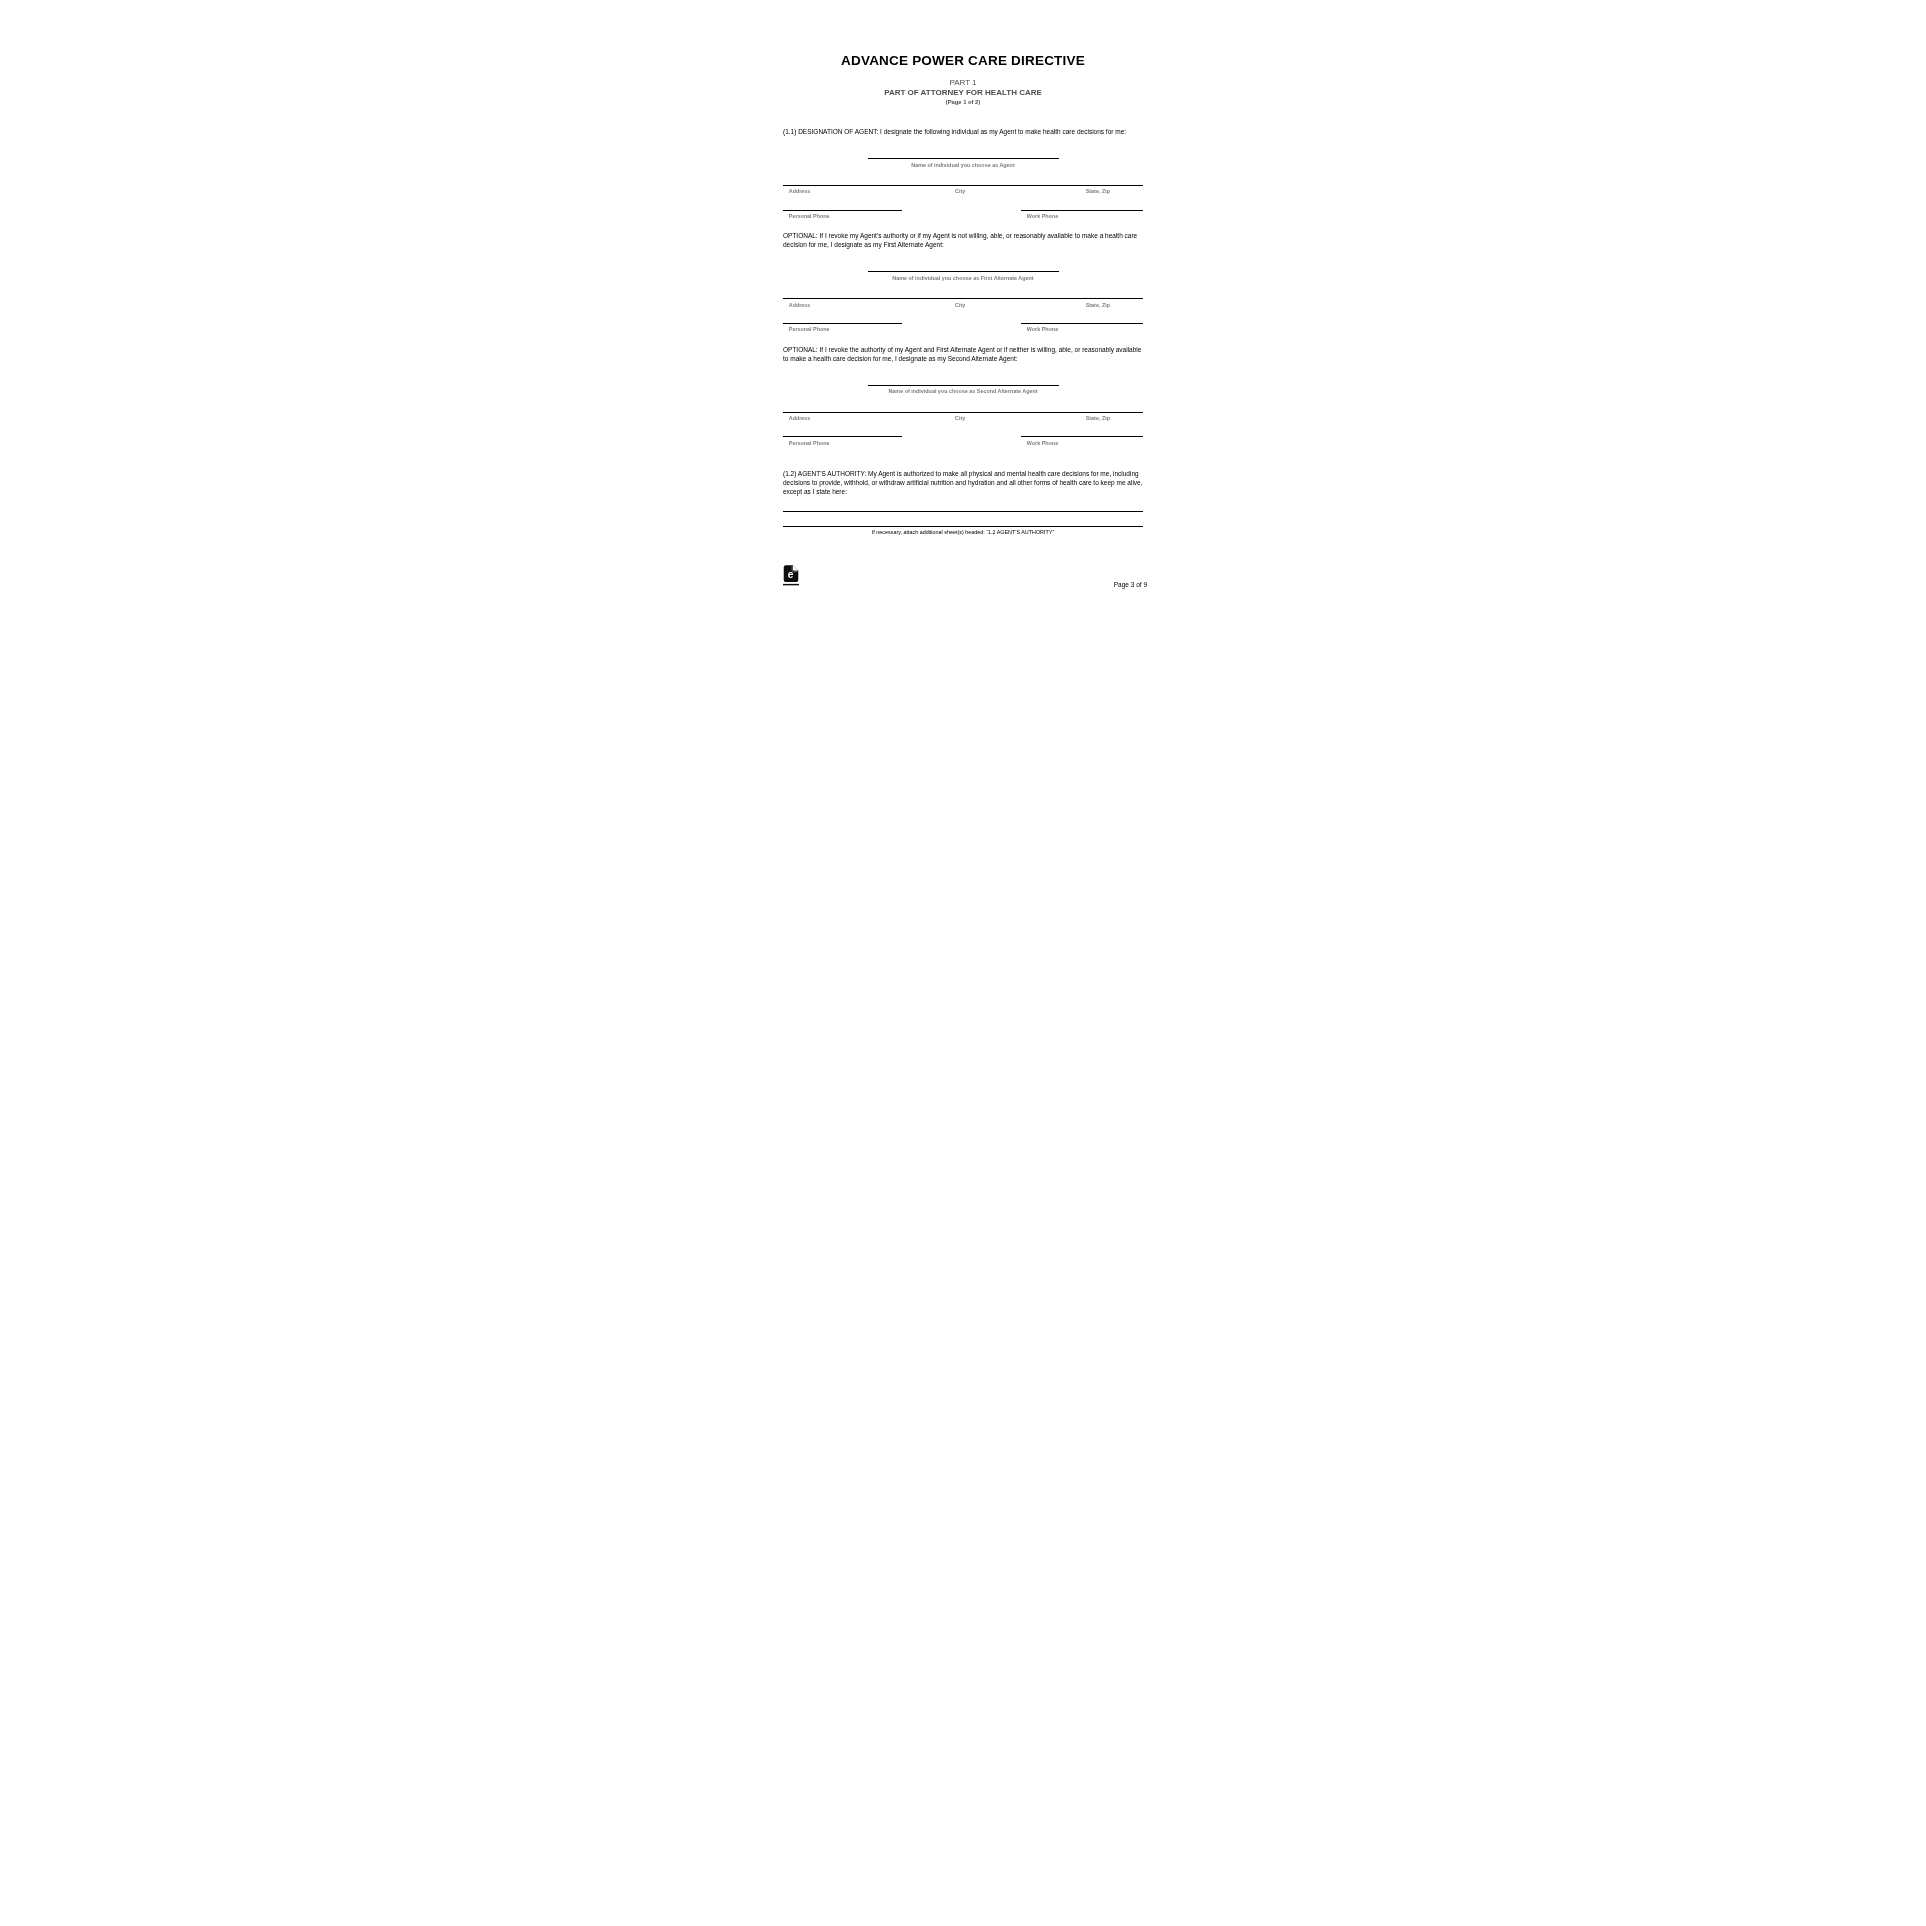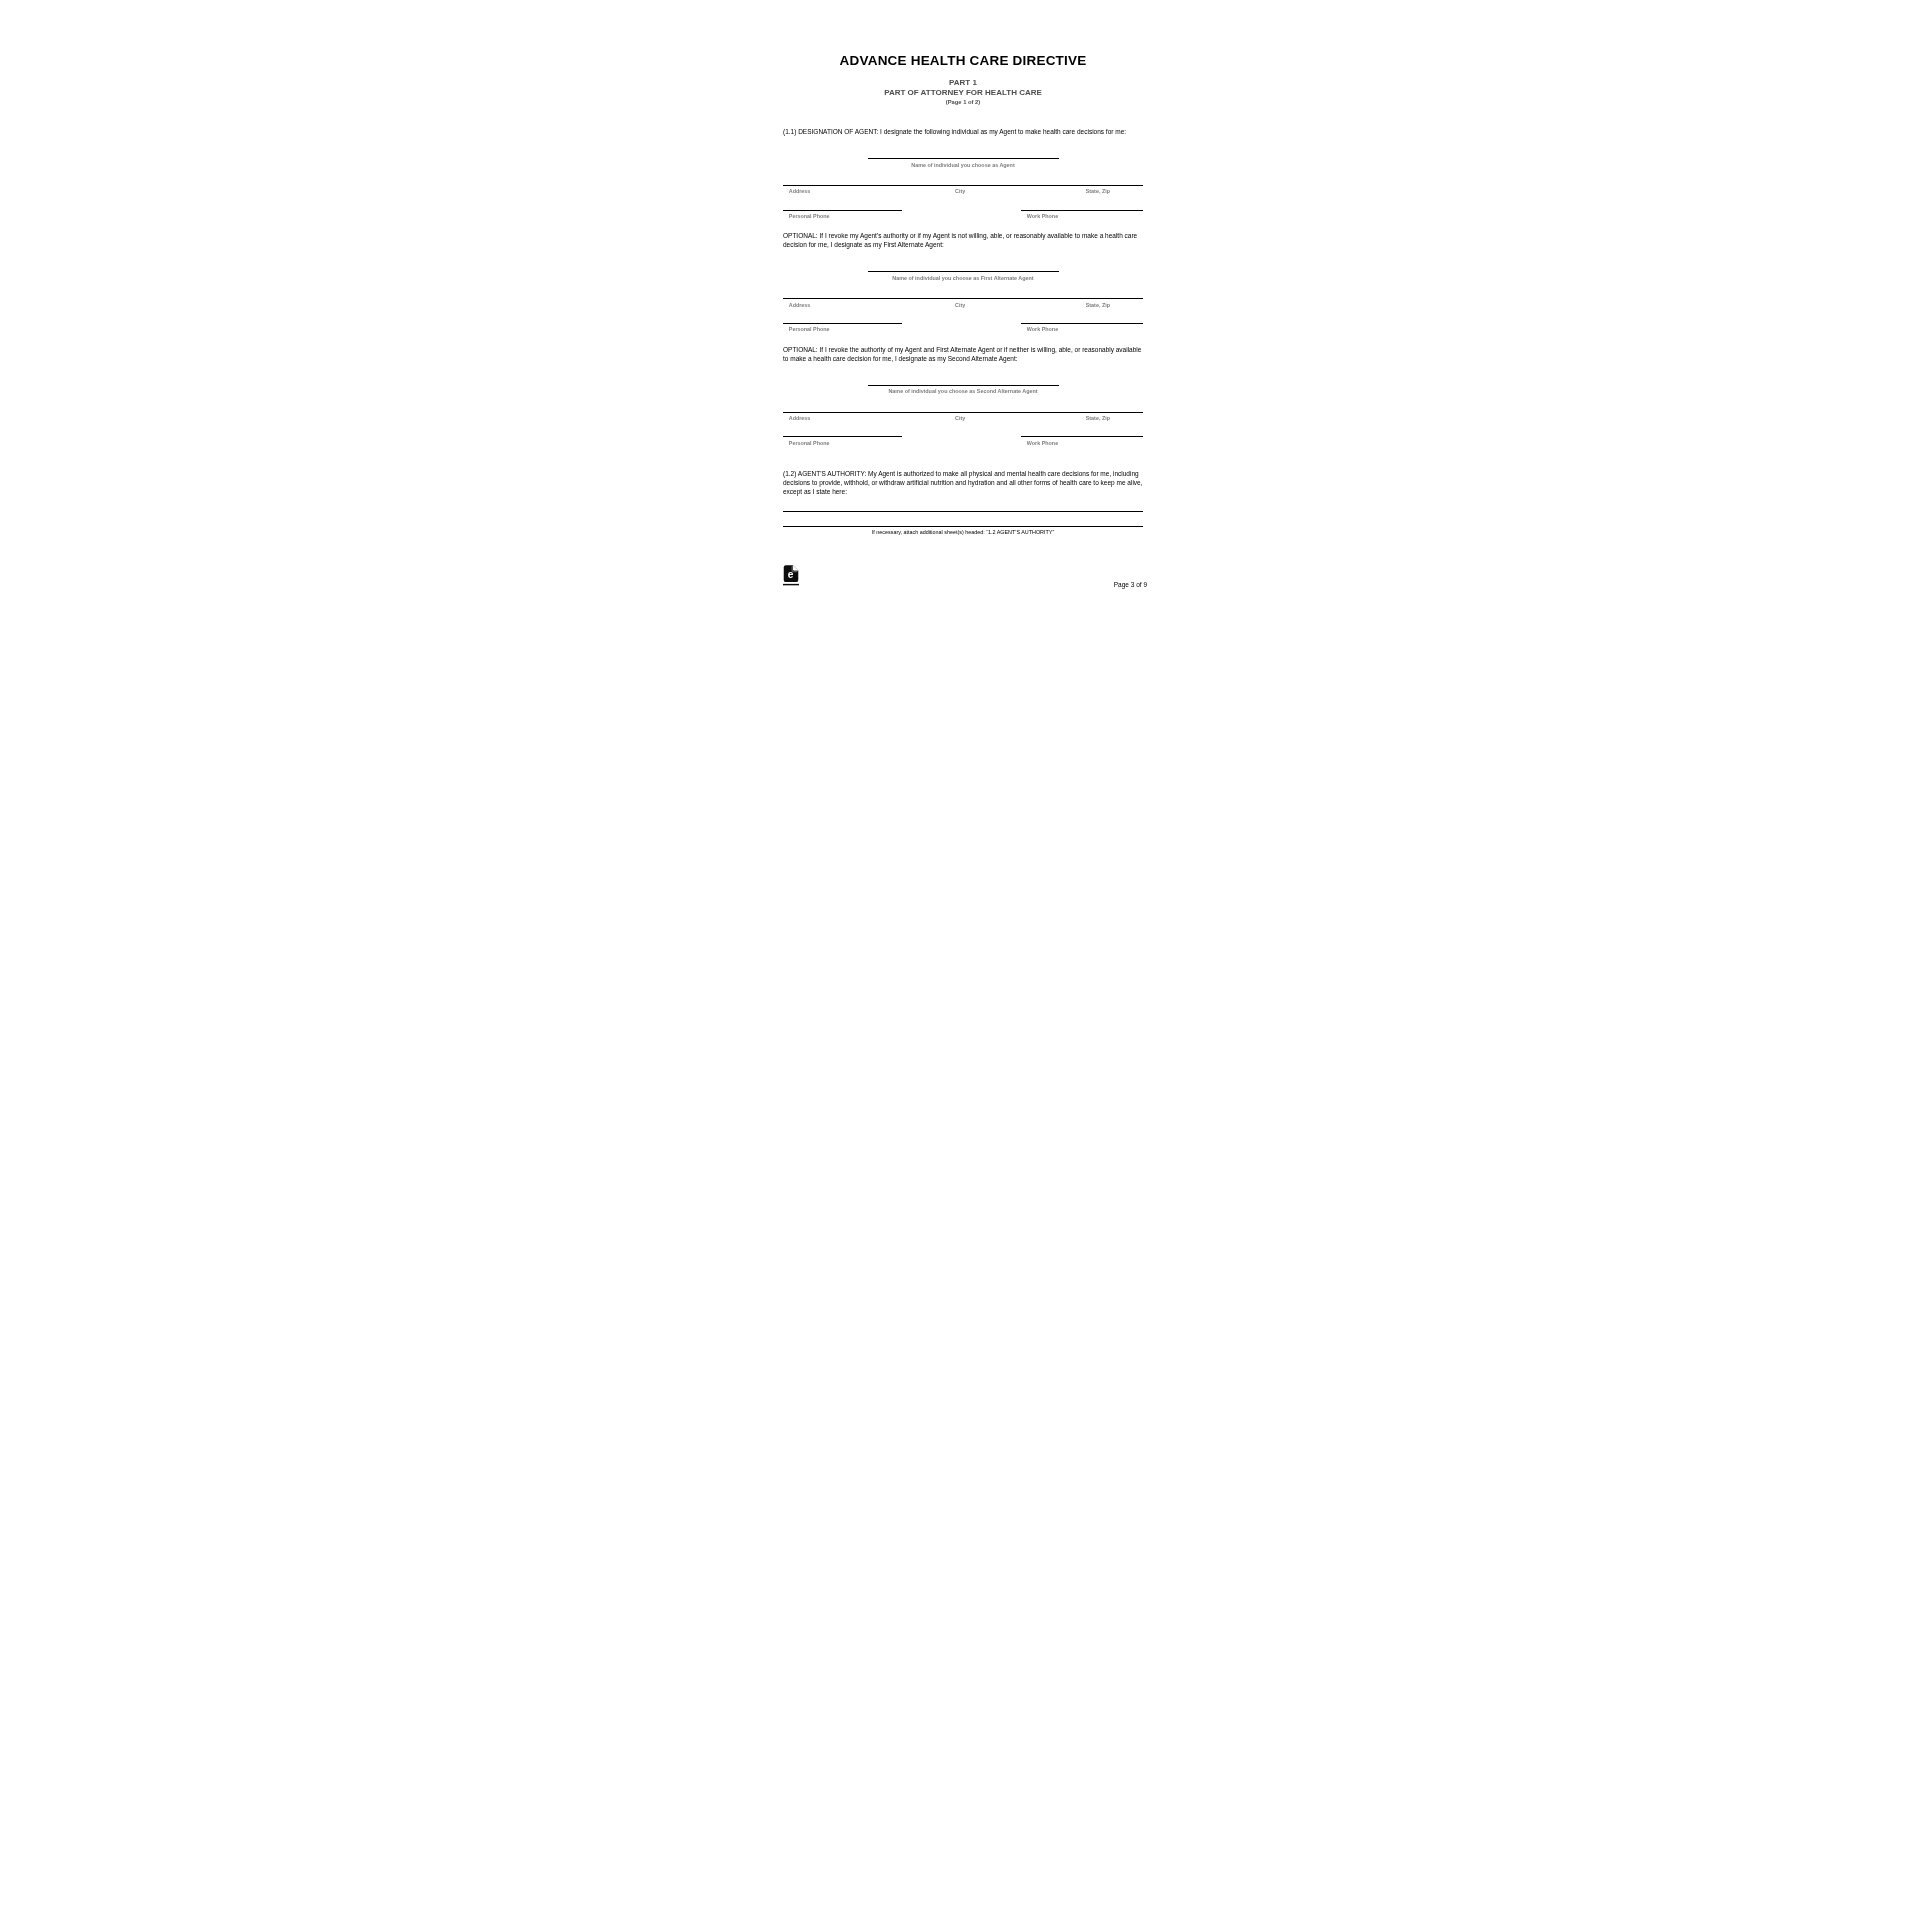--- a/index.html
+++ b/index.html
@@ -17,21 +17,21 @@
 
   .doc-title {
     text-align: center;
     font-size: 13.5px;
     font-weight: bold;
     letter-spacing: 0.2px;
     color: #000;
   }
 
   .part-heading { text-align: center; margin-top: 10px; color: #4d4d4d; }
-  .part-label   { font-size: 8px; font-weight: bold; line-height: 1.25; }
+  .part-label   { font-size: 8px; font-weight: normal; line-height: 1.25; }
   .part-title   { font-size: 8px; font-weight: bold; line-height: 1.25; }
   .page-note    { font-size: 5.8px; font-weight: bold; margin-top: 1.2px; }
 
   .para { font-size: 6.5px; line-height: 1.4; color: #000; }
   .para-designation { margin-top: 21.6px; }
   .para-optional    { margin-top: 12.3px; }
   .para-authority   { margin-top: 23px; }
 
   .rule { border-bottom: 0.8px solid #000; height: 0; }
 
@@ -86,21 +86,21 @@
     align-items: flex-end;
   }
   .page-number { font-size: 6.5px; color: #000; }
   .logo-wrap { display: inline-block; }
 </style>
 </head>
 <body>
 
 <div class="page">
 
-  <div class="doc-title">ADVANCE HEALTH CARE DIRECTIVE</div>
+  <div class="doc-title">ADVANCE POWER CARE DIRECTIVE</div>
 
   <div class="part-heading">
     <div class="part-label">PART 1</div>
     <div class="part-title">PART OF ATTORNEY FOR HEALTH CARE</div>
     <div class="page-note">(Page 1 of 2)</div>
   </div>
 
   <div class="para para-designation">(1.1) DESIGNATION OF AGENT: I designate the following individual as my Agent to make health care decisions for me:</div>
 
   <div>

